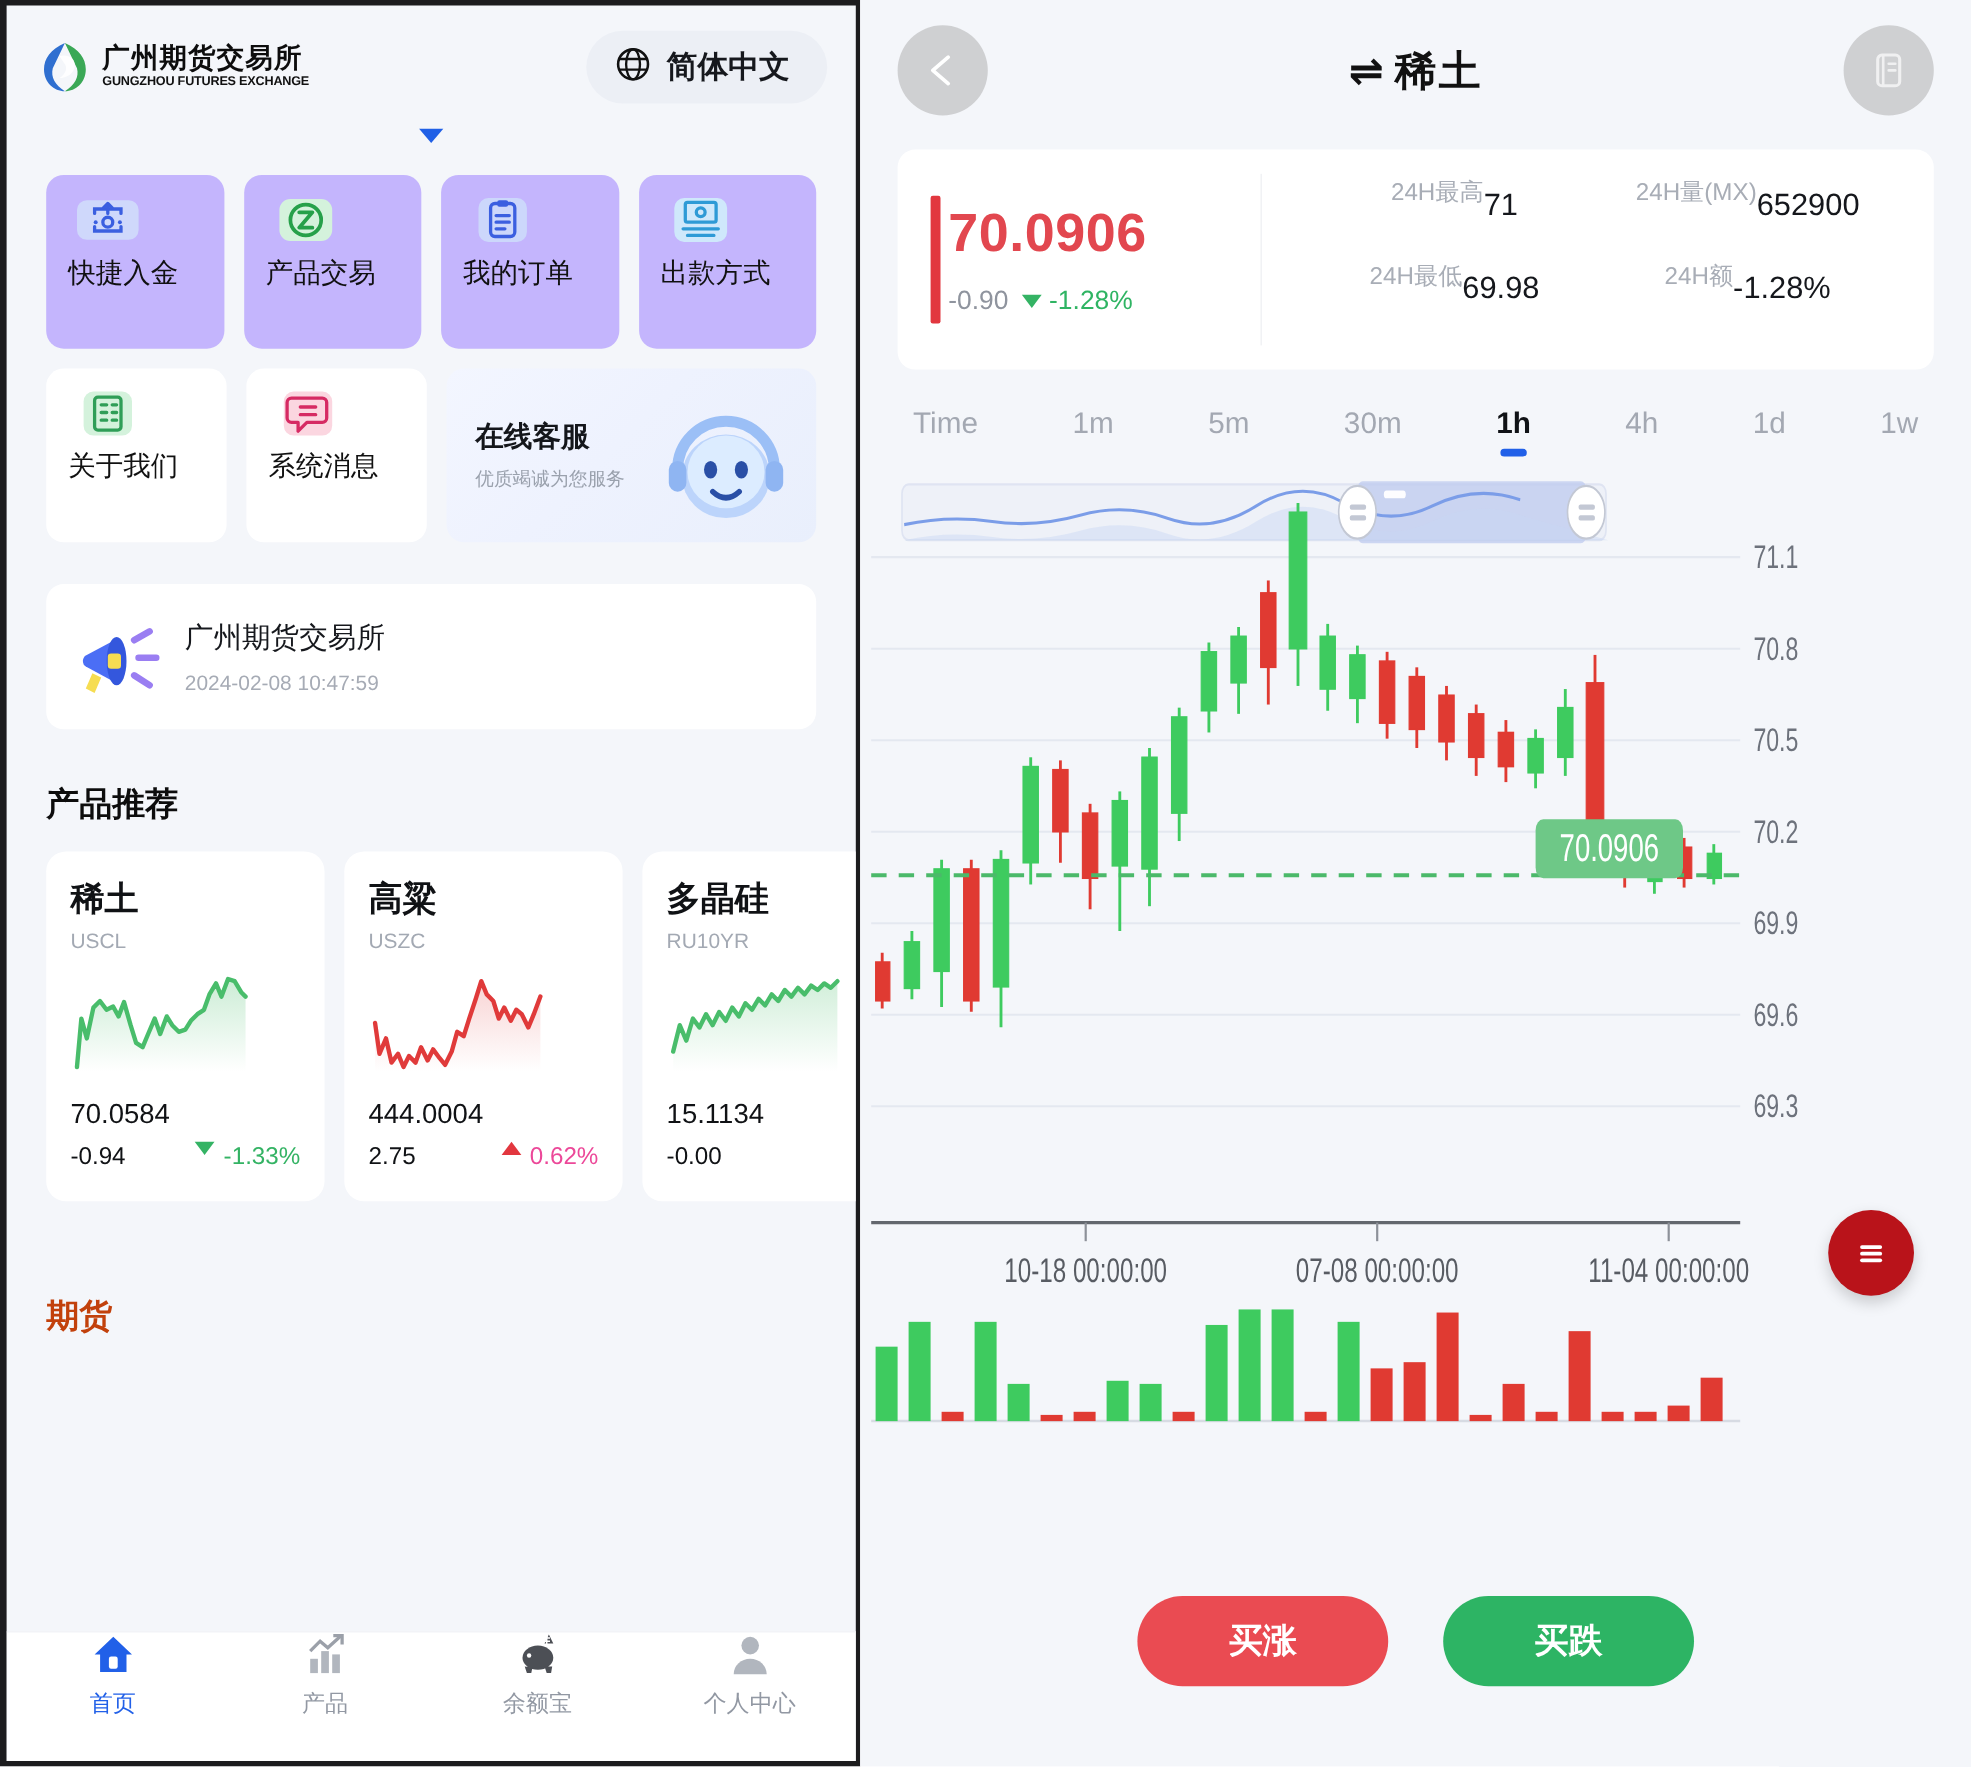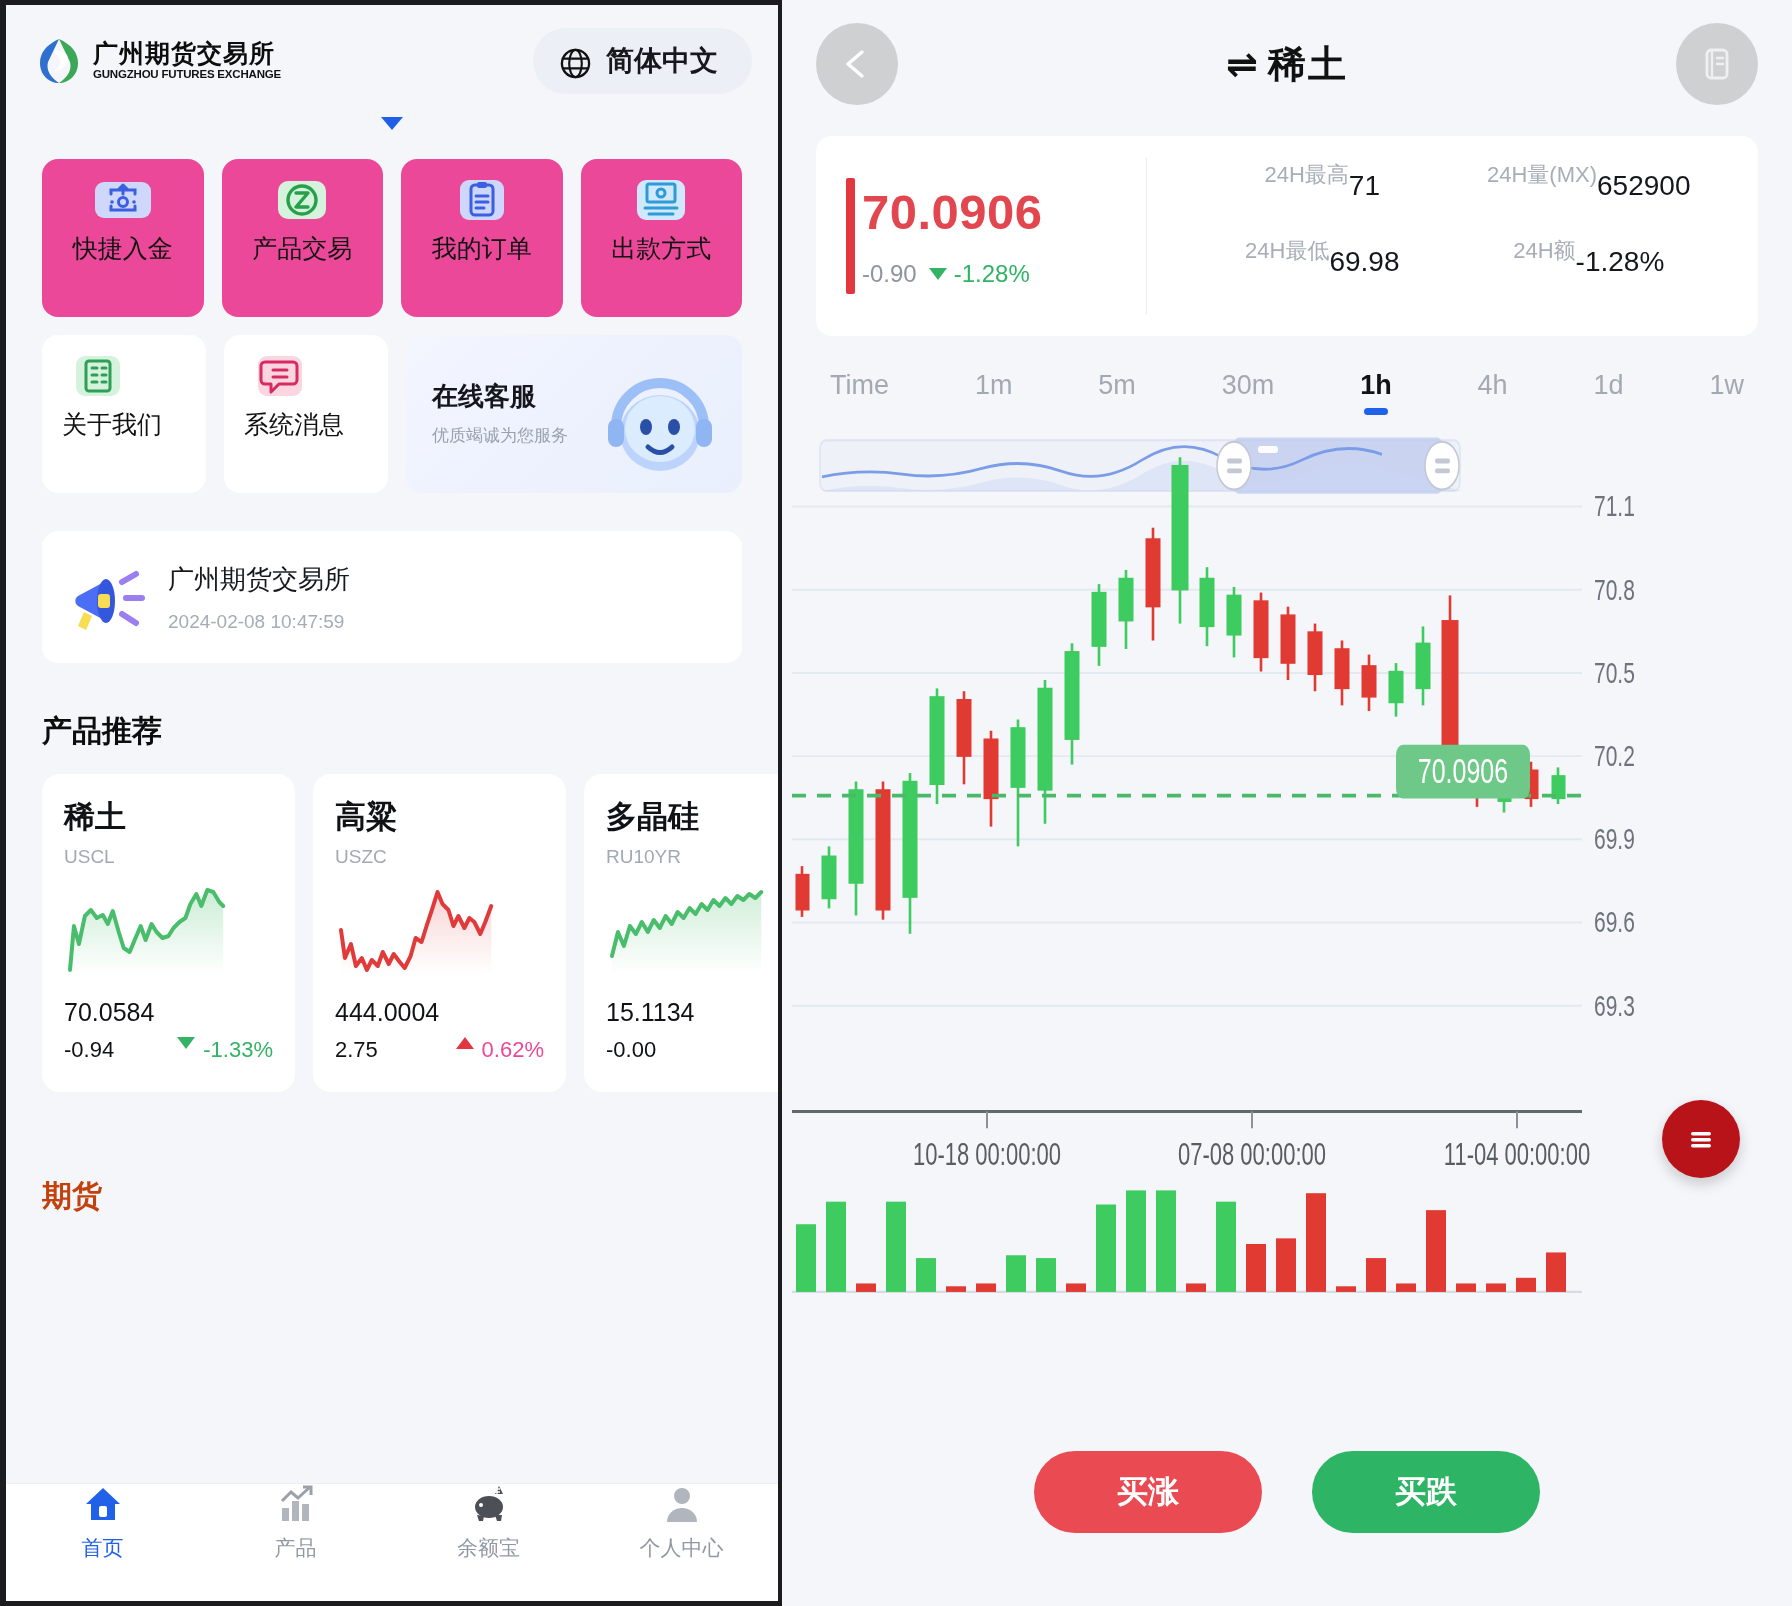--- a/index.html
+++ b/index.html
@@ -24,39 +24,39 @@
   .l-header {
     height: 112px; display: flex; align-items: center; justify-content: space-between;
     padding: 0 26px 0 30px; flex: none;
   }
   .brand { display: flex; align-items: center; gap: 11px; }
   .brand-mark { width: 46px; height: 48px; flex: none; }
   .brand-text { display: flex; flex-direction: column; line-height: 1; }
   .brand-cn { font-size: 25px; font-weight: 700; color: #0d0d0d; letter-spacing: 1px; }
   .brand-en { font-size: 11.5px; font-weight: 700; color: #111; letter-spacing: -0.2px; margin-top: 3px; }
   .lang-pill {
-    display: flex; align-items: flex-end; gap: 14px;
+    display: flex; align-items: flex-start; gap: 14px;
     background: #eceff5; border-radius: 36px;
     padding: 14px 34px 14px 26px;
   }
   .lang-pill .globe { width: 33px; height: 33px; flex: none; }
   .lang-label { font-size: 28px; font-weight: 700; color: #16181d; }
 
   .caret-row { height: 32px; display: flex; justify-content: center; align-items: flex-start; flex:none; }
   .caret-down {
     width: 0; height: 0; border-left: 11px solid transparent;
     border-right: 11px solid transparent; border-top: 13px solid #2060e6;
   }
 
   .l-scroll { flex: 1; overflow: hidden; padding: 0 36px; }
 
   .grid-row { display: flex; gap: 18px; margin-top: 10px; }
   .tile {
-    background: #ec4899; border-radius: 16px; height: 158px;
-    flex: 1 1 0; padding: 19px 20px 0 20px; display: flex; flex-direction: column; align-items: center;
+    background: #c4b5fd; border-radius: 16px; height: 158px;
+    flex: 1 1 0; padding: 19px 20px 0 20px; display: flex; flex-direction: column;
   }
   .tile-icon { width: 72px; height: 44px; margin-bottom: 10px; }
   .tile-label { font-size: 25px; color: #111; line-height: 1.28; font-weight: 400; }
 
   .grid-row2 { display: flex; gap: 18px; margin-top: 18px; }
   .tile2 { background:#fff; border-radius:16px; height:158px; flex:0 0 164px;
            padding: 19px 20px 0 20px; display:flex; flex-direction:column; }
   .cs-card {
     flex: 1 1 0; border-radius: 16px; height: 158px; position: relative;
     background: linear-gradient(135deg,#f3f6ff 0%, #eef2fe 45%, #e9effc 100%);

